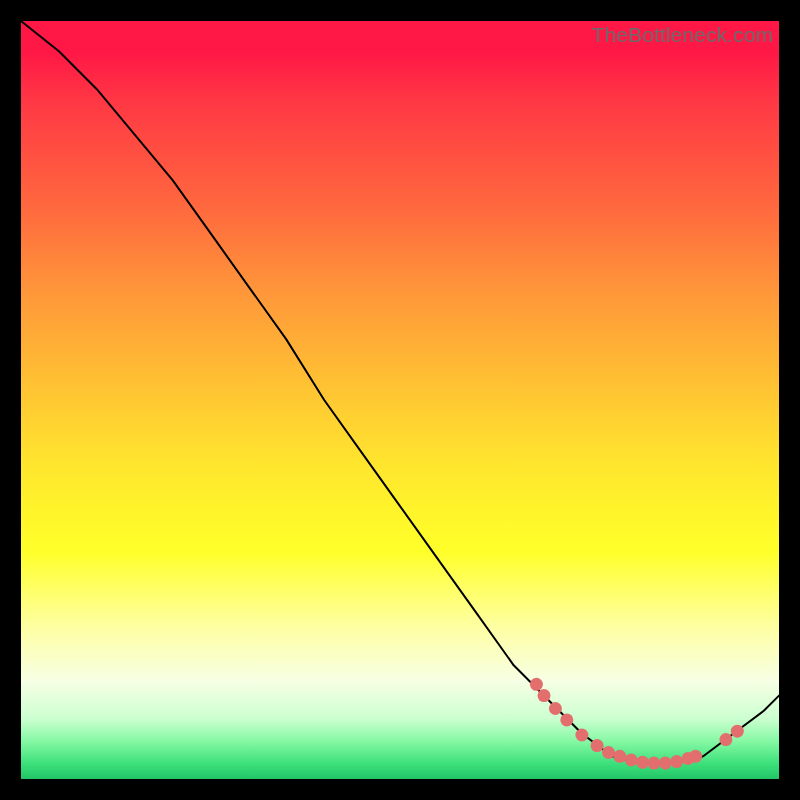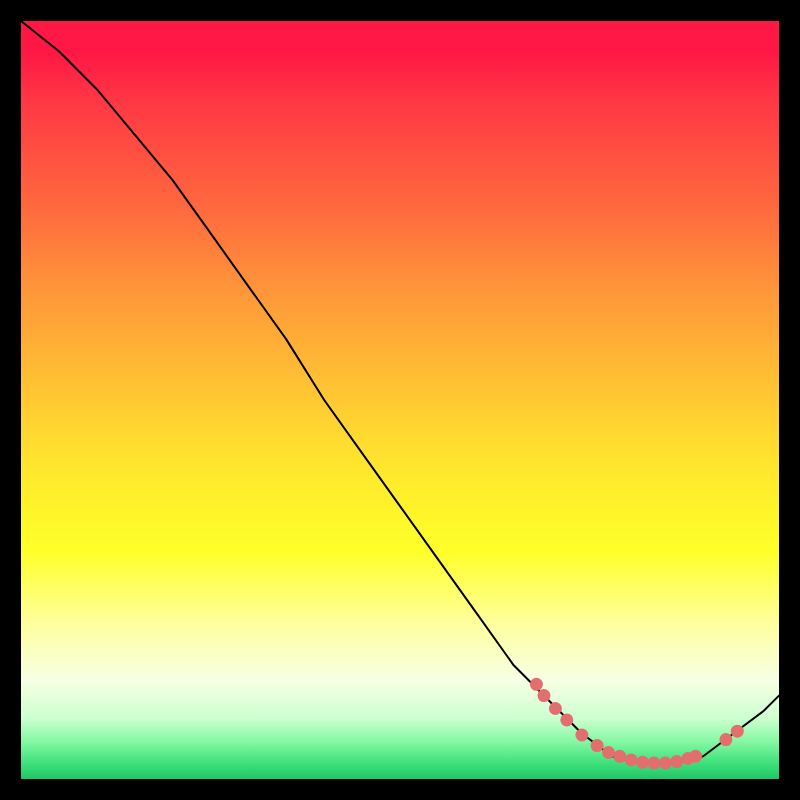--- a/index.html
+++ b/index.html
@@ -69,20 +69,21 @@
   .dot {
     fill: #e26f6d;
     stroke: none;
   }
 </style>
 </head>
 <body>
 
 <div class="stage">
   <div class="plot">
+    <div class="watermark">TheBottleneck.com</div>
     <svg class="curve" viewBox="0 0 758 758" preserveAspectRatio="none">
       <path id="curve-path" class="line" d="M 0.0 0.0 L 37.9 30.3 L 75.8 68.2 L 113.7 113.7 L 151.6 159.2 L 189.5 212.2 L 227.4 265.3 L 265.3 318.4 L 303.2 379.0 L 341.1 432.1 L 379.0 485.1 L 416.9 538.2 L 454.8 591.2 L 492.7 644.3 L 530.6 682.2 L 560.9 712.5 L 591.2 735.3 L 621.6 742.8 L 651.9 742.8 L 682.2 735.3 L 712.5 712.5 L 742.8 689.8 L 758.0 674.6"></path>
       <g id="dots">
           <circle cx="515.4" cy="663.3" r="6.5" class="dot" fill="#e26f6d"></circle>
           <circle cx="523.0" cy="674.6" r="6.5" class="dot" fill="#e26f6d"></circle>
           <circle cx="534.4" cy="687.5" r="6.5" class="dot" fill="#e26f6d"></circle>
           <circle cx="545.8" cy="698.9" r="6.5" class="dot" fill="#e26f6d"></circle>
           <circle cx="560.9" cy="714.0" r="6.5" class="dot" fill="#e26f6d"></circle>
           <circle cx="576.1" cy="724.6" r="6.5" class="dot" fill="#e26f6d"></circle>
           <circle cx="587.5" cy="731.5" r="6.5" class="dot" fill="#e26f6d"></circle>

